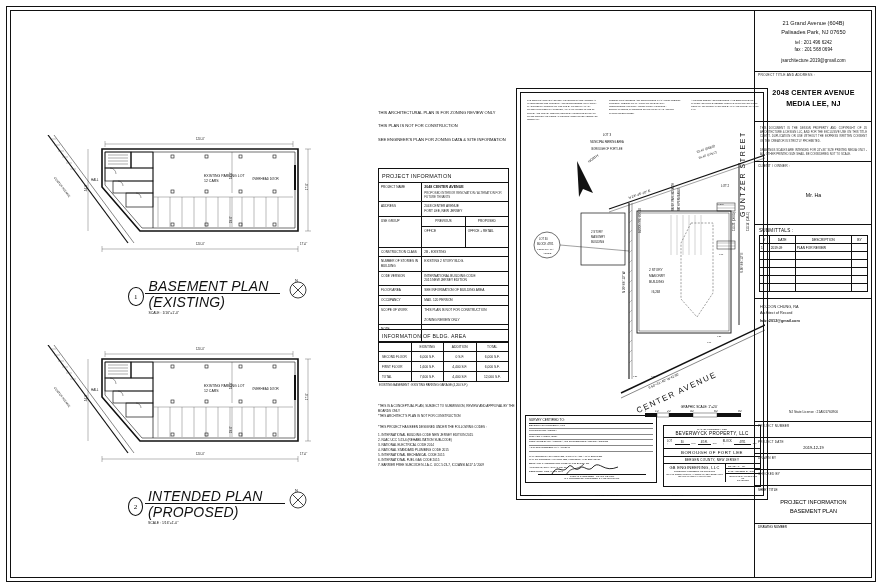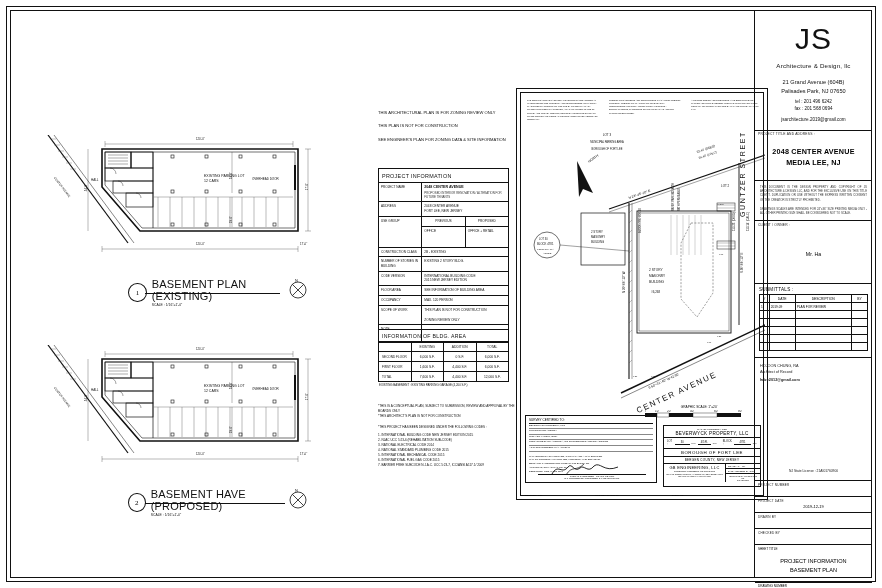--- a/index.html
+++ b/index.html
@@ -66,21 +66,21 @@
 
   
   #codenotes{position:absolute;left:378px;top:404px;width:150px;font-size:3.1px;line-height:1.62;color:#111;}
   #codenotes .blk{margin-bottom:6px;}
 
   
   .plan{position:absolute;}
   .plantitle{position:absolute;display:flex;align-items:center;}
   .plantitle .bubble{width:17px;height:17px;border:1px solid #111;border-radius:50%;display:flex;align-items:center;justify-content:center;font-size:7px;font-family:"Liberation Serif",serif;background:#fff;}
   .plantitle .txt{margin-left:5px;}
-  .plantitle .t1{font-size:11px;letter-spacing:.2px;color:#111;}
+  .plantitle .t1{font-size:14px;letter-spacing:.2px;color:#111;font-style:italic;}
   .plantitle .t2{font-size:3.4px;color:#111;margin-top:1px;}
   .northmark{position:absolute;width:17px;height:17px;}
 
   .planlabel{position:absolute;font-size:3.5px;color:#111;line-height:1.5;white-space:nowrap;}
   .dimlabel{position:absolute;font-size:2.8px;color:#111;white-space:nowrap;}
   .vdim{writing-mode:vertical-rl;transform:rotate(180deg);}
 
   
   #survey{position:absolute;left:516px;top:88px;width:252px;height:412px;border:1px solid #111;background:#fff;box-sizing:border-box;}
   #survey .inner{position:absolute;left:3px;top:3px;right:3px;bottom:3px;border:1px solid #111;box-sizing:border-box;}
@@ -440,21 +440,21 @@
   <div class="dimlabel" style="left:196px;top:452px;">120'-0"</div>
   <div class="dimlabel vdim" style="left:305px;top:393px;">17'-0"</div>
   <div class="dimlabel vdim" style="left:84px;top:394px;">34'-0"</div>
   <div class="dimlabel vdim" style="left:229px;top:382px;">24'-0"</div>
   <div class="dimlabel vdim" style="left:229px;top:426px;">19'-0"</div>
   <div class="dimlabel" style="left:300px;top:452px;">17'-0"</div>
 
   <div class="plantitle" style="left:128px;top:488px;width:180px;">
     <div class="bubble">2</div>
     <div class="txt">
-      <div class="t1">BASEMENT HAVE (PROPOSED)</div>
+      <div class="t1">INTENDED PLAN (PROPOSED)</div>
       <div class="t2">SCALE : 1/16"=1'-0"</div>
     </div>
   </div>
   <div style="position:absolute;left:145px;top:503px;width:140px;height:1px;background:#111;"></div>
   <div class="northmark" style="left:288px;top:488px;">
     <svg width="20" height="22" viewBox="0 0 20 22">
       <circle cx="10" cy="12" r="8" fill="none" stroke="#111" stroke-width="0.8"></circle>
       <line x1="4.3" y1="6.3" x2="15.7" y2="17.7" stroke="#111" stroke-width="0.8"></line>
       <line x1="15.7" y1="6.3" x2="4.3" y2="17.7" stroke="#111" stroke-width="0.8"></line>
       <text x="7" y="4" font-size="4" fill="#111" font-family="Liberation Sans, sans-serif">N</text>
@@ -664,24 +664,20 @@
 
     <div style="position:absolute;left:8px;bottom:3px;width:236px;display:flex;justify-content:space-between;font-size:2.3px;">
       <span>REVISION : 1/20</span>
       <span>FILE NO. :   19-2601-05</span>
       <span>SHEET NO.</span>
       <span>Work Order: 2019/2601</span>
     </div>
   </div>
 
   <div id="titleblock">
-    <div class="tb-logo">
-      <div class="js">JS</div>
-      <div class="sub">Architecture &amp; Design, llc</div>
-    </div>
     <div class="tb-addr">
       <div>21 Grand Avenue (604B)</div>
       <div>Palisades Park, NJ 07650</div>
       <div class="tiny" style="margin-top:3px">tel :   201 496 6242</div>
       <div class="tiny">fax :  201 568 0694</div>
       <div class="tiny" style="margin-top:3px">jsarchitecture.2019@gmail.com</div>
     </div>
 
     <div class="tb-sep"></div>
     <div class="tb-caption">PROJECT TITLE AND ADDRESS :</div>

